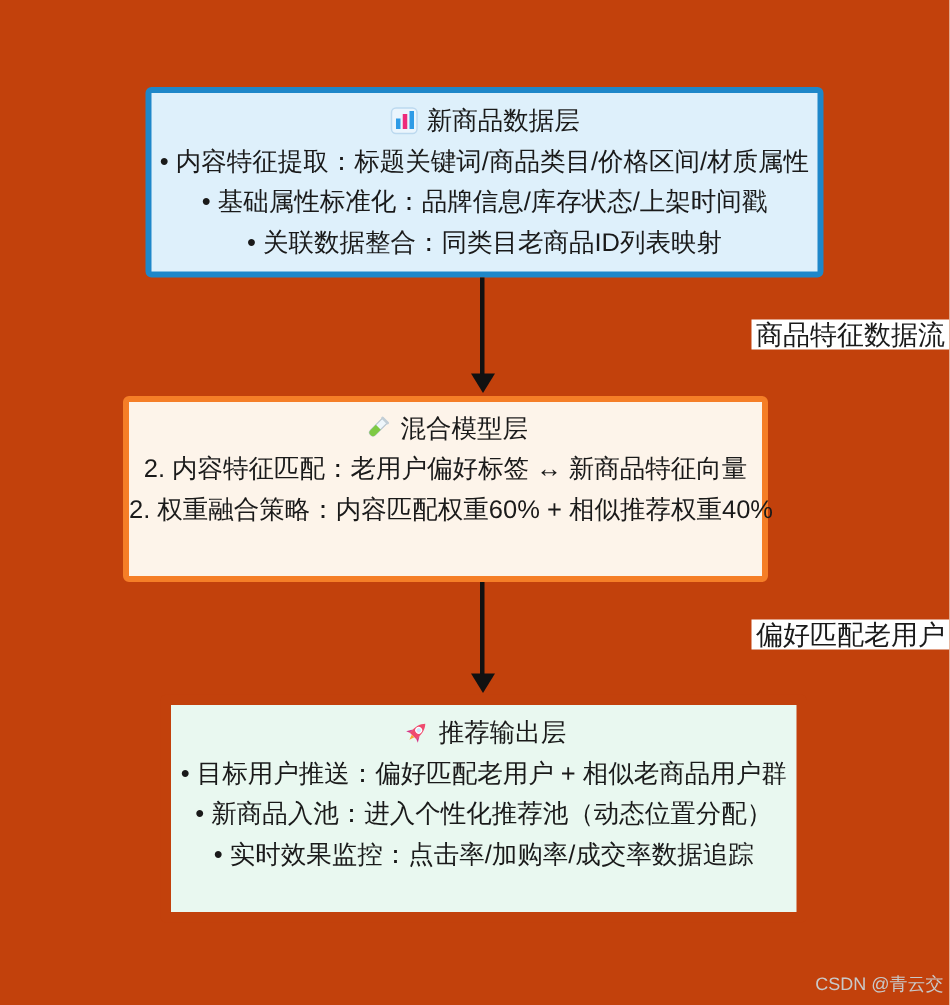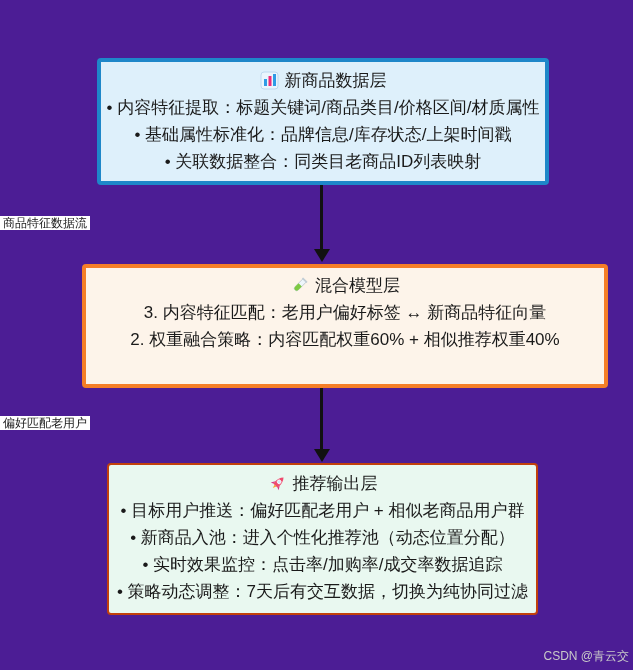--- a/index.html
+++ b/index.html
@@ -5,48 +5,48 @@
   html, body {
     margin: 0;
     padding: 0;
     background: #ffffff;
     font-family: "Liberation Sans", "DejaVu Sans", sans-serif;
   }
   .canvas {
     position: relative;
     width: 633px;
     height: 670px;
-    background: #4c1d95;
+    background: #c2410c;
     overflow: hidden;
     color: #1a1a1a;
   }
   .flow-box {
     position: absolute;
     box-sizing: border-box;
     border-radius: 4px;
     text-align: center;
     font-size: 17px;
     line-height: 27px;
     color: #1a1a1a;
   }
   .box-data {
     left: 97px; top: 58px; width: 452px; height: 127px;
     border: 4px solid #1e87c9;
     background: #def0fb;
     padding-top: 5px;
   }
   .box-model {
-    left: 82px; top: 264px; width: 526px; height: 124px;
+    left: 82px; top: 264px; width: 430px; height: 124px;
     border: 4px solid #f57e27;
     background: #fdf4ea;
     padding-top: 4px;
   }
   .box-output {
     left: 107px; top: 463px; width: 431px; height: 152px;
-    border: 2px solid #c2410c;
+    border: 7px solid #c2410c;
     background: #e9f8f0;
     padding-top: 5px;
   }
   .box-title {
     display: flex;
     align-items: center;
     justify-content: center;
     gap: 6px;
     height: 27px;
   }
@@ -77,22 +77,22 @@
     border-left: 8px solid transparent;
     border-right: 8px solid transparent;
     border-top: 13px solid #111111;
   }
   .arrow-head.a1 { top: 249px; }
   .arrow-head.a2 { top: 449px; }
   .arrow-label {
     position: absolute;
     left: 0;
     width: 633px;
-    text-align: left;
-    font-size: 12px;
+    text-align: right;
+    font-size: 18px;
     line-height: 26px;
     color: #1a1a1a;
     pointer-events: none;
   }
   .arrow-label span {
     background: #ffffff;
     padding: 0 3px;
   }
   .arrow-label.l1 { top: 210px; }
   .arrow-label.l2 { top: 410px; }
@@ -141,21 +141,21 @@
         <svg viewBox="0 0 19 19" width="19" height="19">
           <g transform="rotate(45 9.5 9.5)">
             <path d="M7.2 2 L11.8 2 L11.8 13.5 A2.3 2.3 0 0 1 7.2 13.5 Z" fill="#eef6fb" stroke="#b9c6cf" stroke-width="0.8"></path>
             <path d="M7.2 8.5 L11.8 8.5 L11.8 13.5 A2.3 2.3 0 0 1 7.2 13.5 Z" fill="#7ec943"></path>
             <rect x="6.2" y="1.2" width="6.6" height="1.8" rx="0.9" fill="#c2ced6"></rect>
           </g>
         </svg>
       </span>
       <span>混合模型层</span>
     </div>
-    <div class="box-line">3. 内容特征匹配：老用户偏好标签 ↔ 新商品特征向量</div>
+    <div class="box-line">2. 内容特征匹配：老用户偏好标签 ↔ 新商品特征向量</div>
     <div class="box-line">2. 权重融合策略：内容匹配权重60% + 相似推荐权重40%</div>
   </div>
 
   <div class="arrow">
     <div class="arrow-line a2"></div>
     <div class="arrow-head a2"></div>
     <div class="arrow-label l2">
       <span>偏好匹配老用户</span>
     </div>
   </div>
@@ -171,18 +171,17 @@
             <circle cx="9.5" cy="7.2" r="1.9" fill="#cfeafc" stroke="#ffffff" stroke-width="0.8"></circle>
             <path d="M8.3 12.5 L10.7 12.5 L9.5 16 Z" fill="#f7a531"></path>
           </g>
         </svg>
       </span>
       <span>推荐输出层</span>
     </div>
     <div class="box-line">• 目标用户推送：偏好匹配老用户 + 相似老商品用户群</div>
     <div class="box-line">• 新商品入池：进入个性化推荐池（动态位置分配）</div>
     <div class="box-line">• 实时效果监控：点击率/加购率/成交率数据追踪</div>
-    <div class="box-line">• 策略动态调整：7天后有交互数据，切换为纯协同过滤</div>
   </div>
 
   <div class="watermark">CSDN @青云交</div>
 
 </div>
 
 </body></html>

